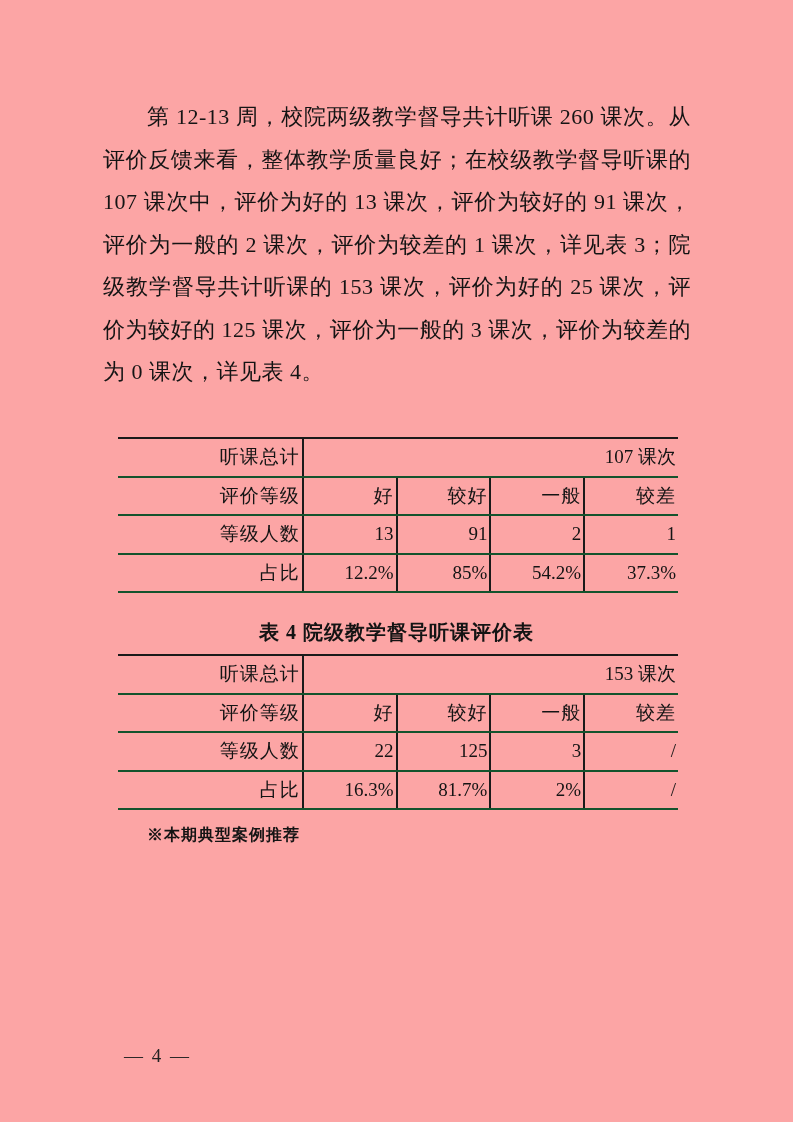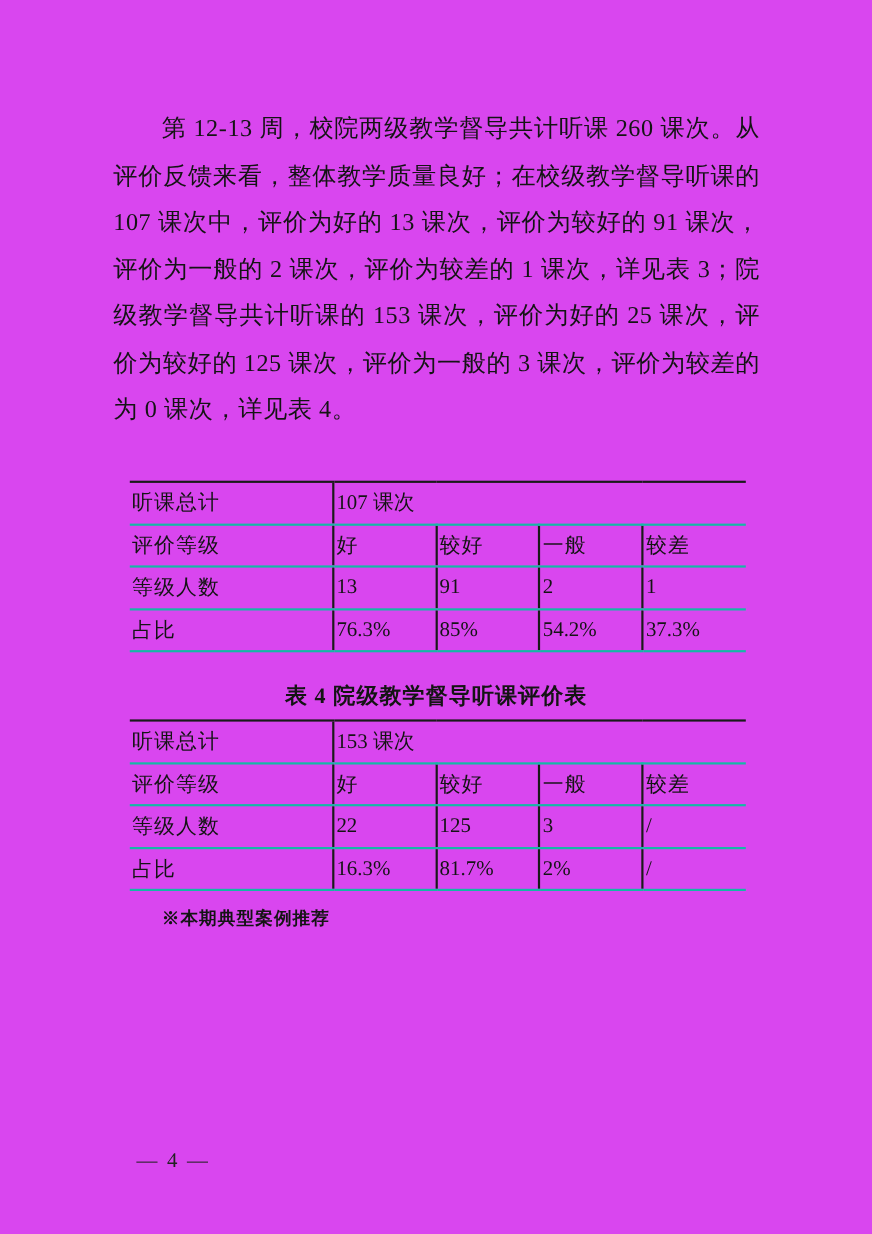--- a/index.html
+++ b/index.html
@@ -2,21 +2,21 @@
 <html><head>
 <meta charset="utf-8">
 <style>
   * { margin: 0; padding: 0; box-sizing: border-box; }
   html, body { background: #888; }
   .page {
     position: relative;
     width: 793px;
     height: 1122px;
     margin: 0 auto;
-    background: #d946ef;
+    background: #fca5a5;
     font-family: "Liberation Serif", "DejaVu Serif", serif;
     color: #141414;
     overflow: hidden;
   }
   .body-paragraph {
     position: absolute;
     left: 103px;
     width: 588px;
     font-size: 22px;
     line-height: 42.5px;
@@ -41,24 +41,24 @@
     position: absolute;
     left: 118px;
     width: 560px;
     border-collapse: collapse;
     table-layout: fixed;
   }
   .table-3 { top: 437px; }
   .table-4 { top: 654px; }
   table.eval-table td {
     height: 38.5px;
-    text-align: left;
+    text-align: right;
     vertical-align: middle;
     border-top: 2px solid #1a1a1a;
-    border-bottom: 2px solid #14b8a6;
+    border-bottom: 2px solid #14532d;
     font-size: 19px;
     font-family: "Liberation Serif", "DejaVu Serif", serif;
     padding: 0 2px;
   }
   table.eval-table td + td { border-left: 2px solid #1a1a1a; }
   table.eval-table td.zh {
     font-family: "Liberation Sans", "DejaVu Sans", sans-serif;
     letter-spacing: 1px;
   }
   .section-heading {
@@ -116,21 +116,21 @@
       </tr>
       <tr>
         <td class="zh">等级人数</td>
         <td>13</td>
         <td>91</td>
         <td>2</td>
         <td>1</td>
       </tr>
       <tr>
         <td class="zh">占比</td>
-        <td>76.3%</td>
+        <td>12.2%</td>
         <td>85%</td>
         <td>54.2%</td>
         <td>37.3%</td>
       </tr>
     </tbody>
   </table>
 
   <div class="table-caption caption-4">表 4 院级教学督导听课评价表</div>
 
   <table class="eval-table table-4">

